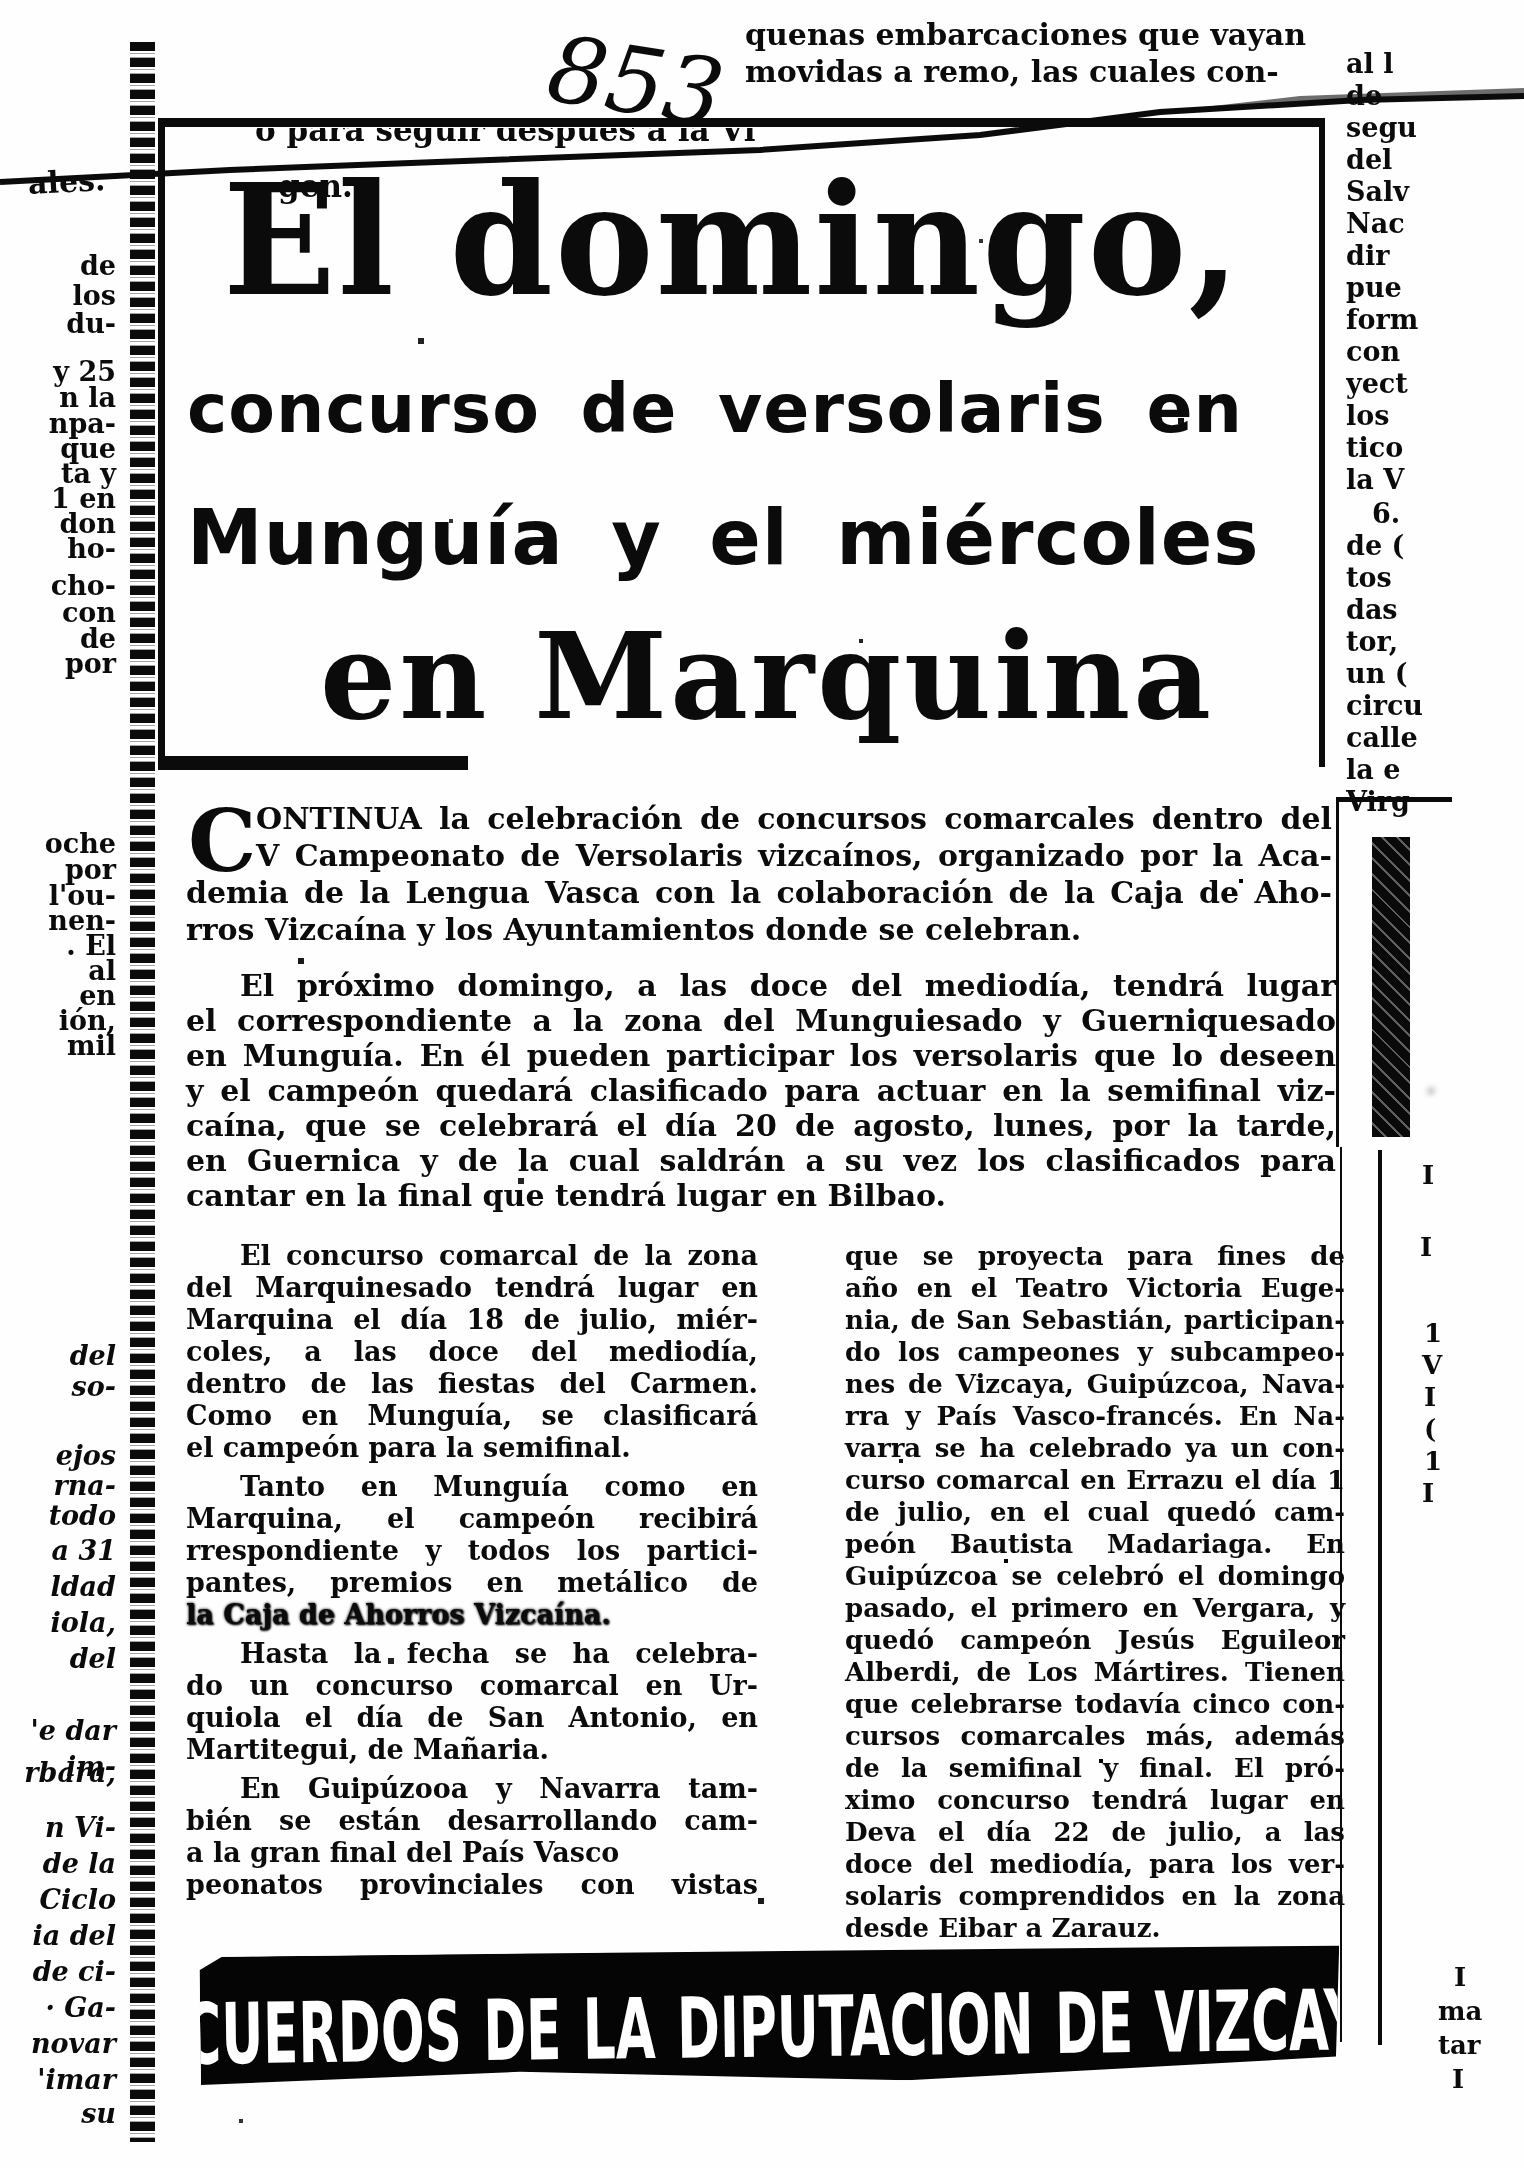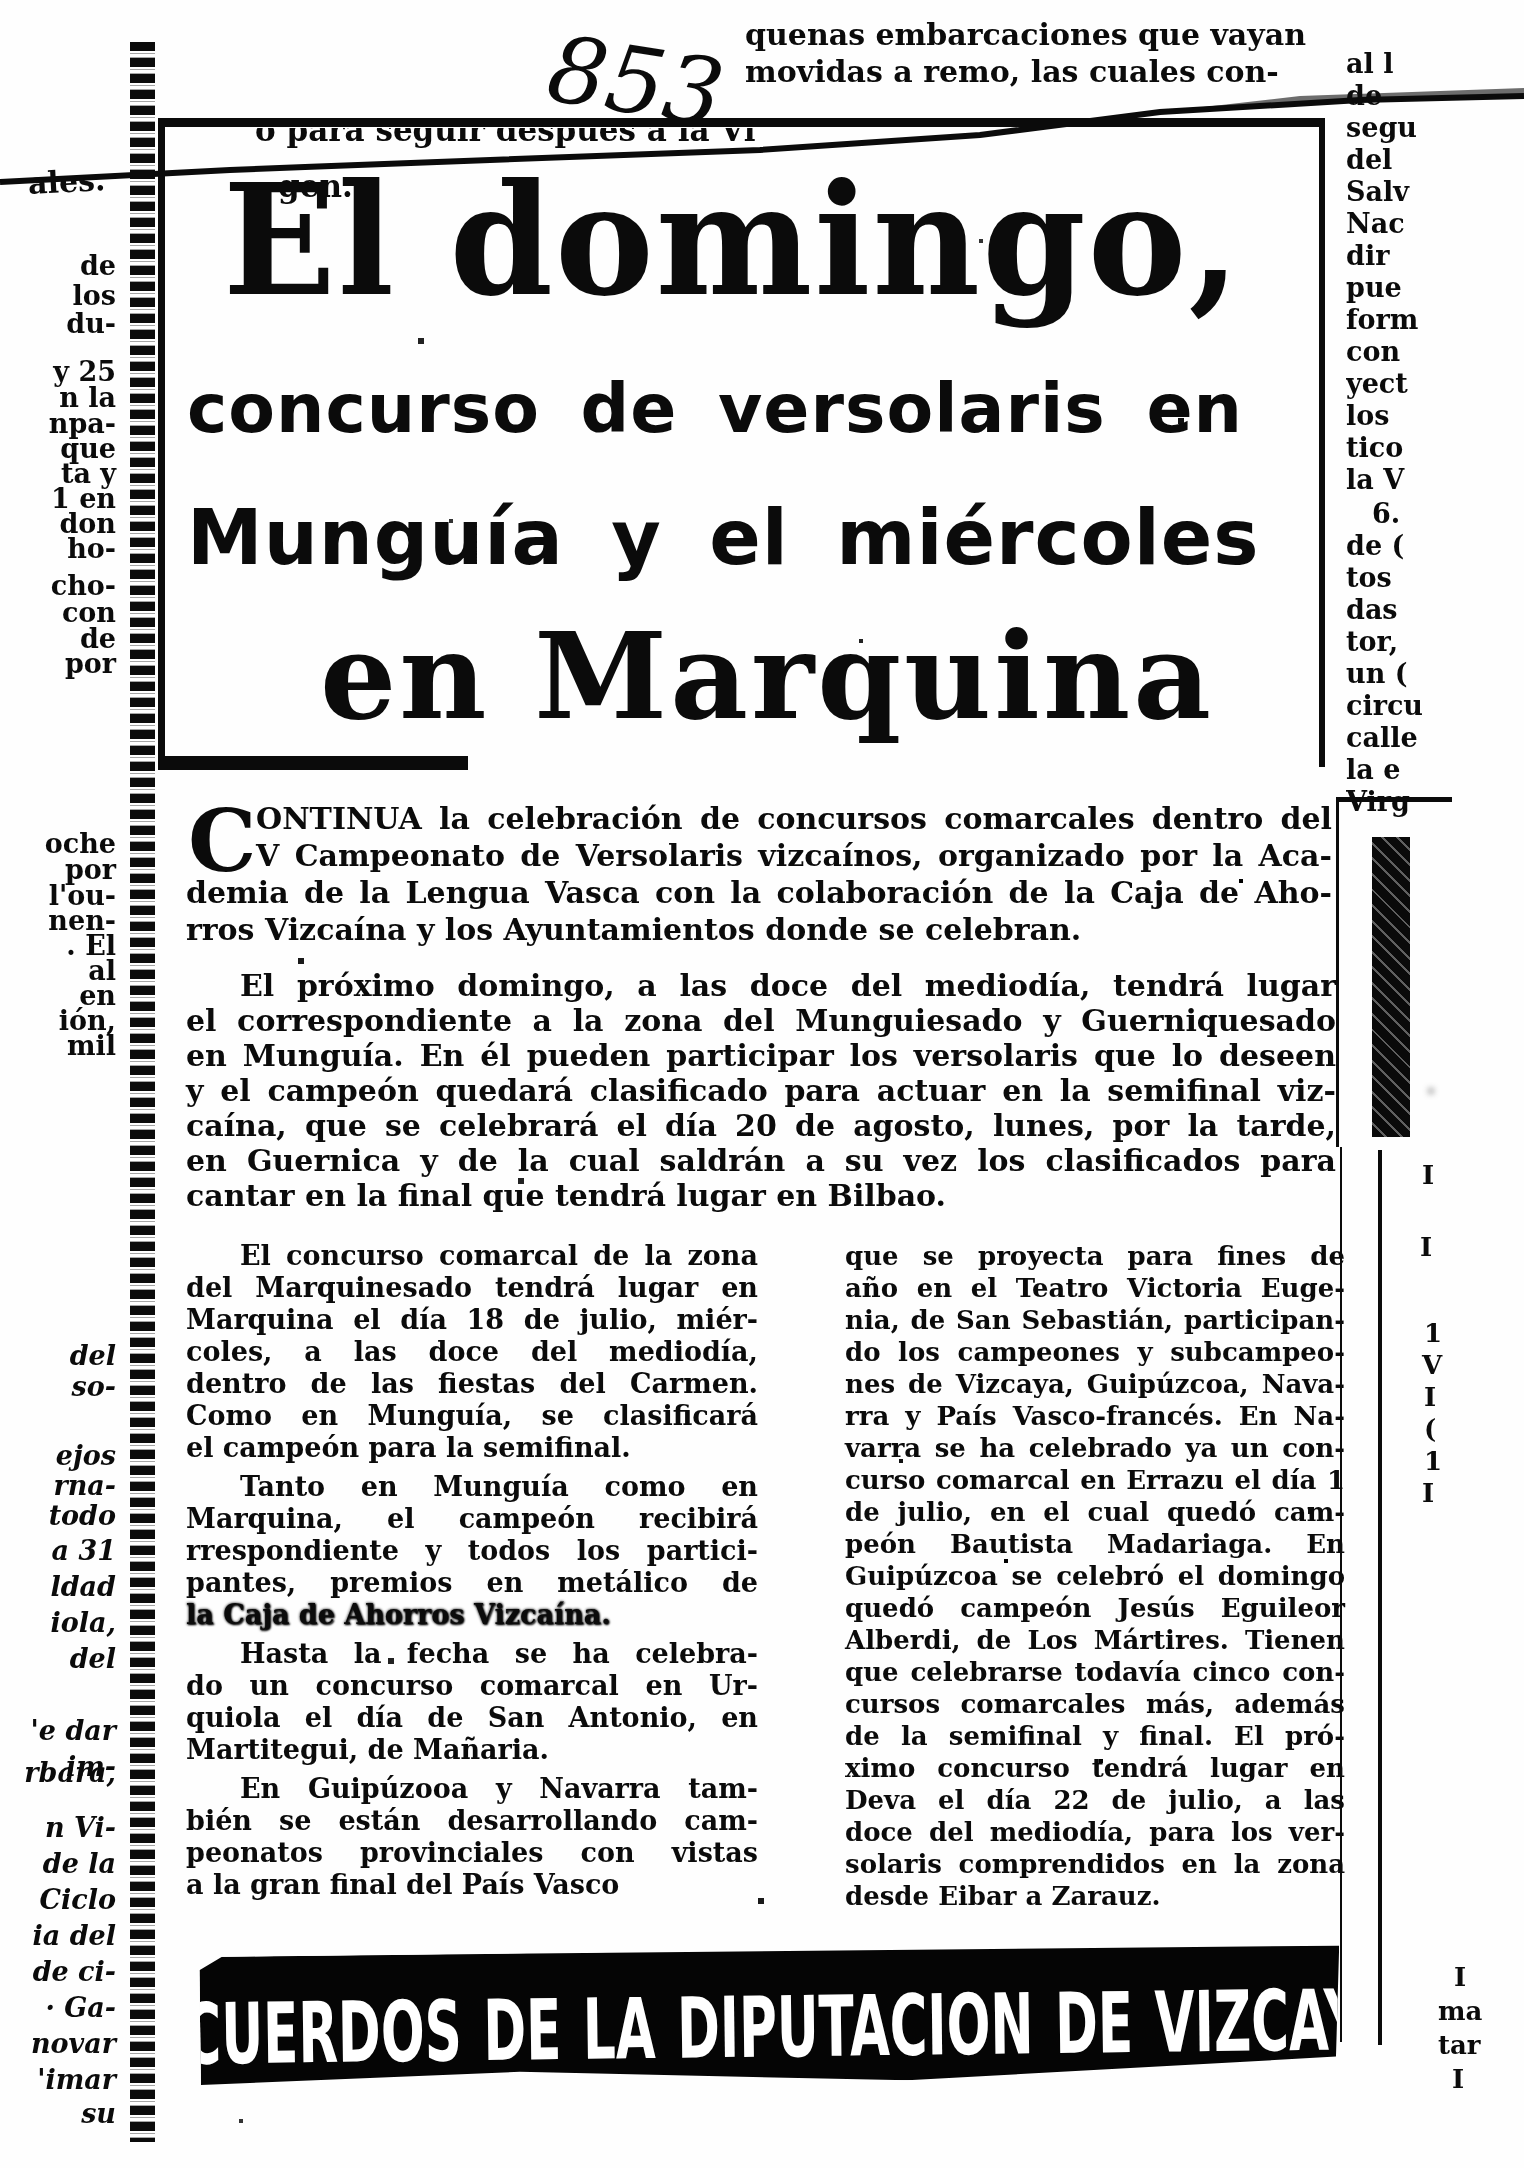--- a/index.html
+++ b/index.html
@@ -144,37 +144,38 @@
     </div>
     <div class="p">
       <div class="tl ind">Hasta la fecha se ha celebra-</div>
       <div class="tl">do un concurso comarcal en Ur-</div>
       <div class="tl">quiola el día de San Antonio, en</div>
       <div class="tl end">Martitegui, de Mañaria.</div>
     </div>
     <div class="p">
       <div class="tl ind">En Guipúzooa y Navarra tam-</div>
       <div class="tl">bién se están desarrollando cam-</div>
+      <div class="tl end">a la gran final del País Vasco</div>
       <div class="tl">peonatos provinciales con vistas</div>
-      <div class="tl end">a la gran final del País Vasco</div>
     </div>
   </div>
 
   <div id="colR">
     <div class="tl">que se proyecta para fines de</div>
     <div class="tl">año en el Teatro Victoria Euge-</div>
     <div class="tl">nia, de San Sebastián, participan-</div>
     <div class="tl">do los campeones y subcampeo-</div>
     <div class="tl">nes de Vizcaya, Guipúzcoa, Nava-</div>
     <div class="tl">rra y País Vasco-francés. En Na-</div>
     <div class="tl">varra se ha celebrado ya un con-</div>
     <div class="tl">curso comarcal en Errazu el día 1</div>
     <div class="tl">de julio, en el cual quedó cam-</div>
     <div class="tl">peón Bautista Madariaga. En</div>
     <div class="tl">Guipúzcoa se celebró el domingo</div>
+    <div class="tl">pasado, el primero en Vergara, y</div>
     <div class="tl">quedó campeón Jesús Eguileor</div>
     <div class="tl">Alberdi, de Los Mártires. Tienen</div>
     <div class="tl">que celebrarse todavía cinco con-</div>
     <div class="tl">cursos comarcales más, además</div>
     <div class="tl">de la semifinal y final. El pró-</div>
     <div class="tl">ximo concurso tendrá lugar en</div>
     <div class="tl">Deva el día 22 de julio, a las</div>
     <div class="tl">doce del mediodía, para los ver-</div>
     <div class="tl">solaris comprendidos en la zona</div>
     <div class="tl end">desde Eibar a Zarauz.</div>

